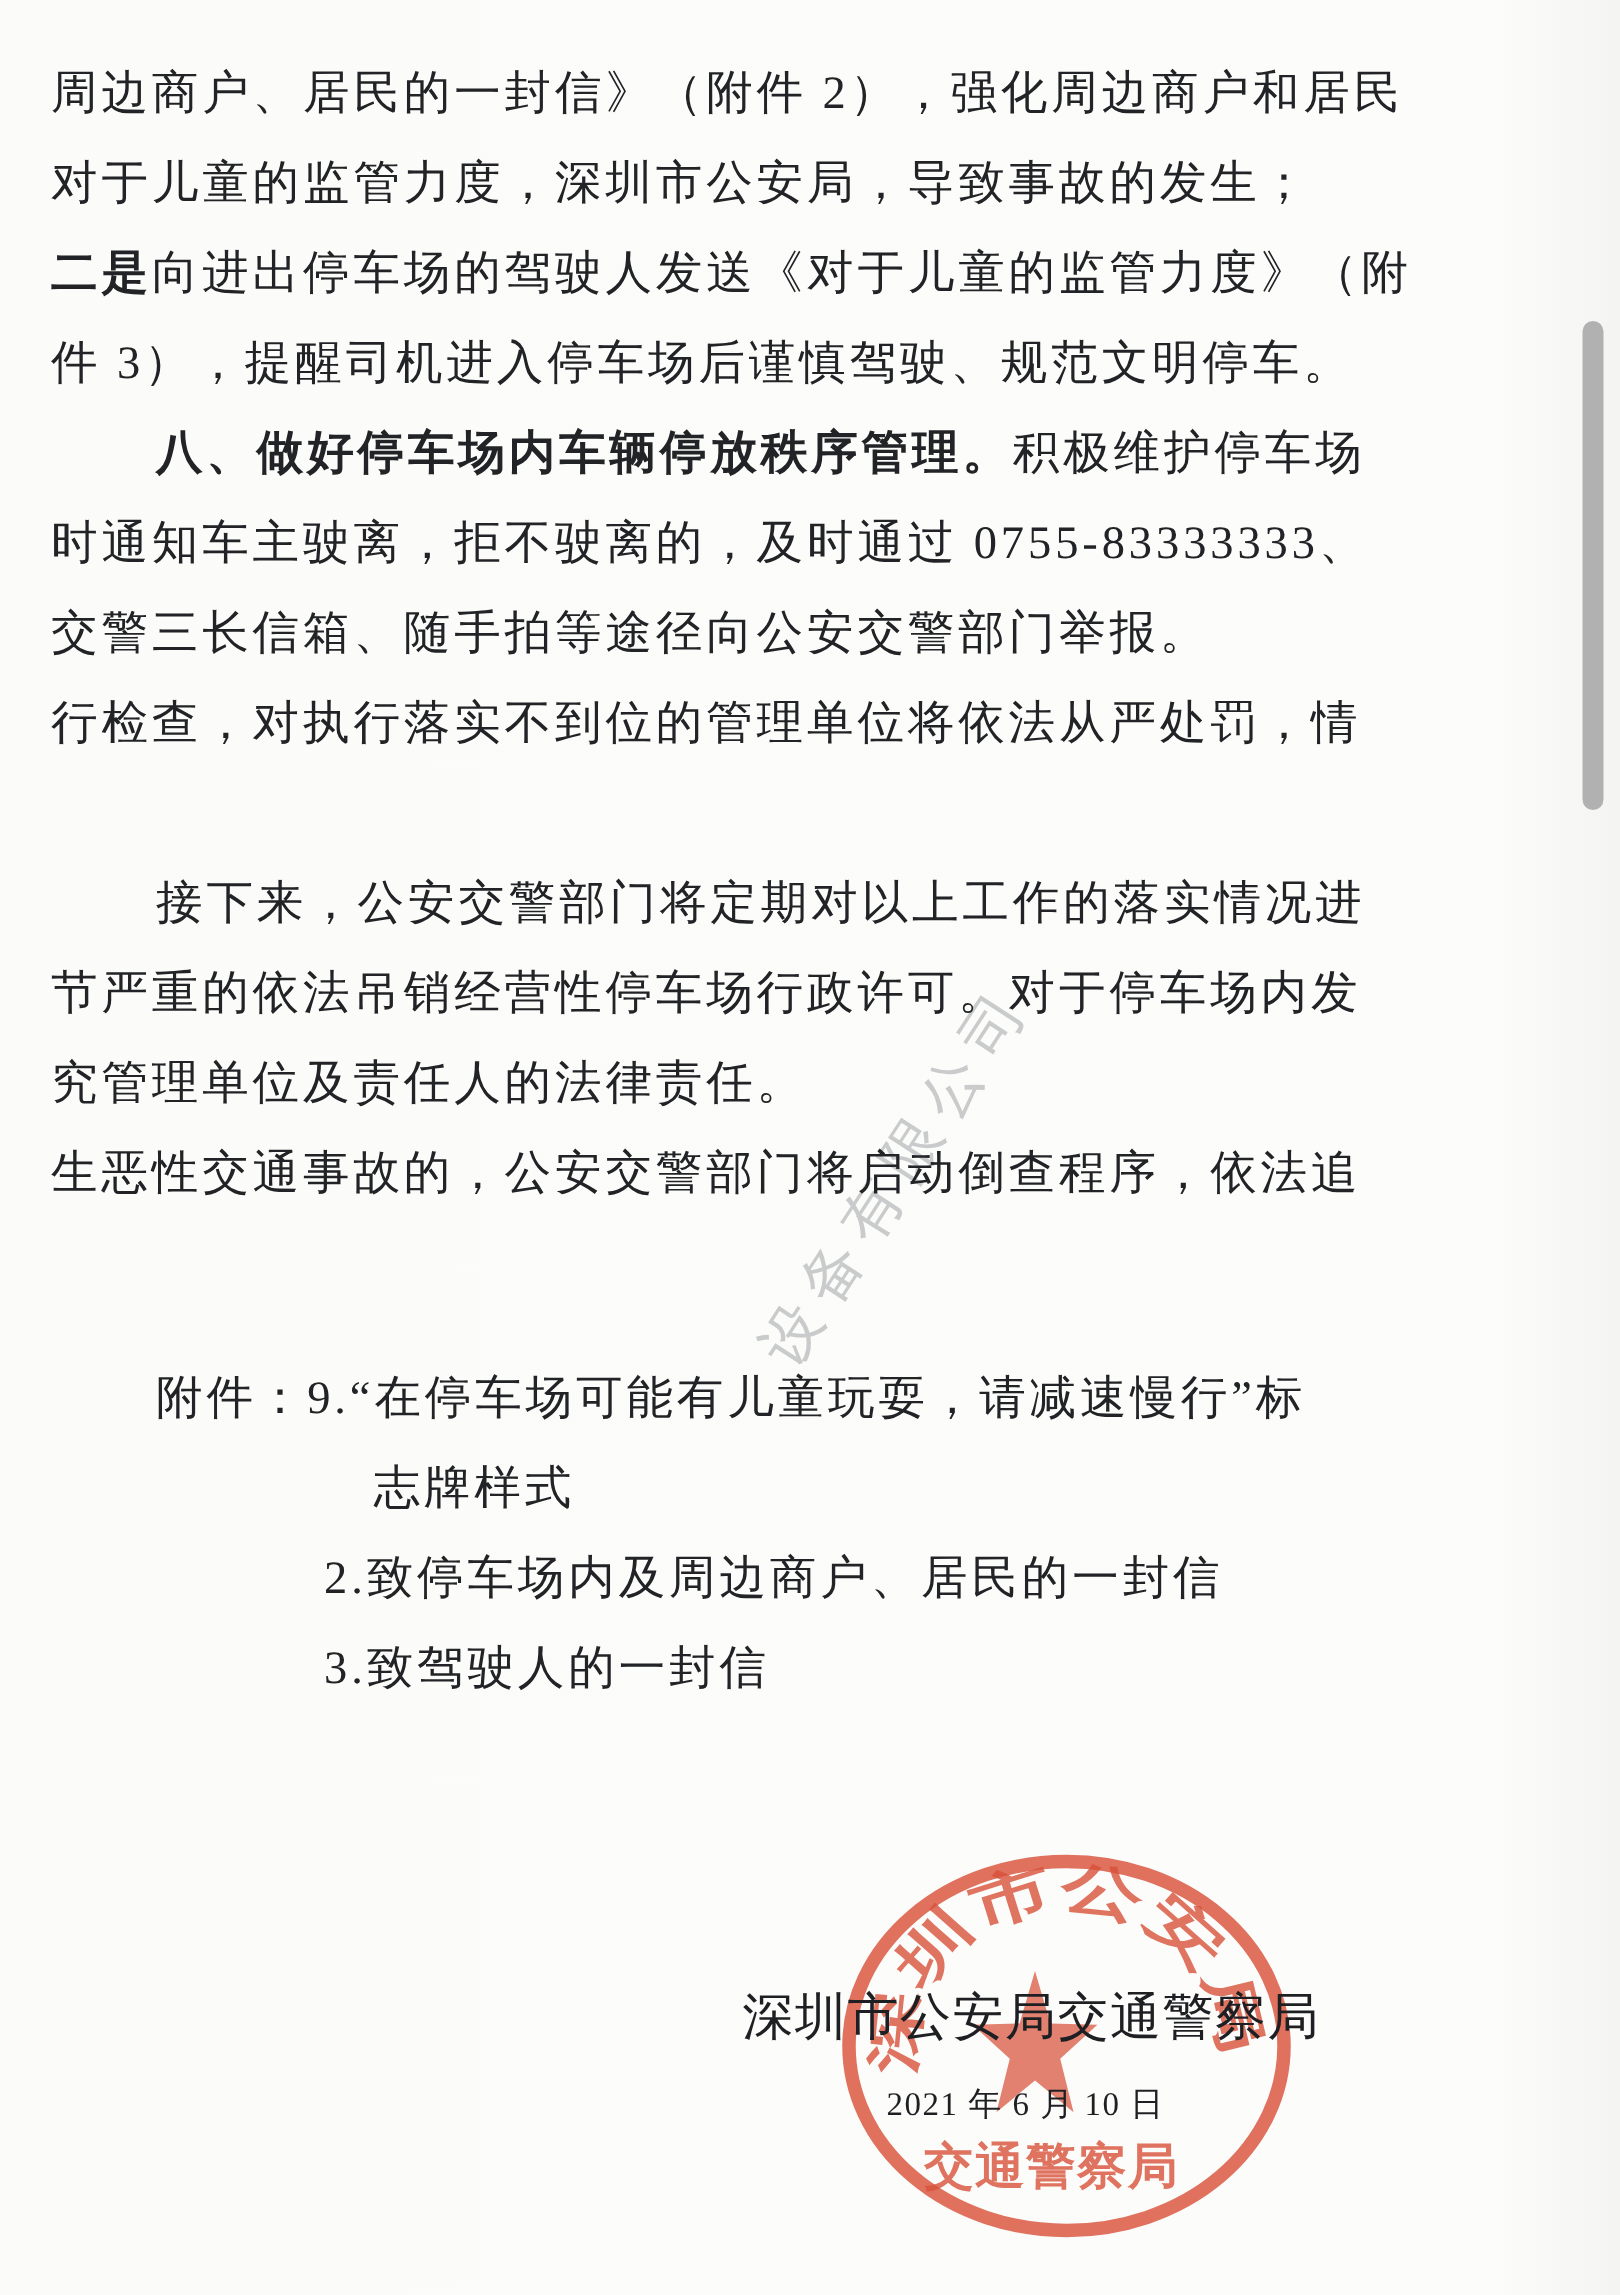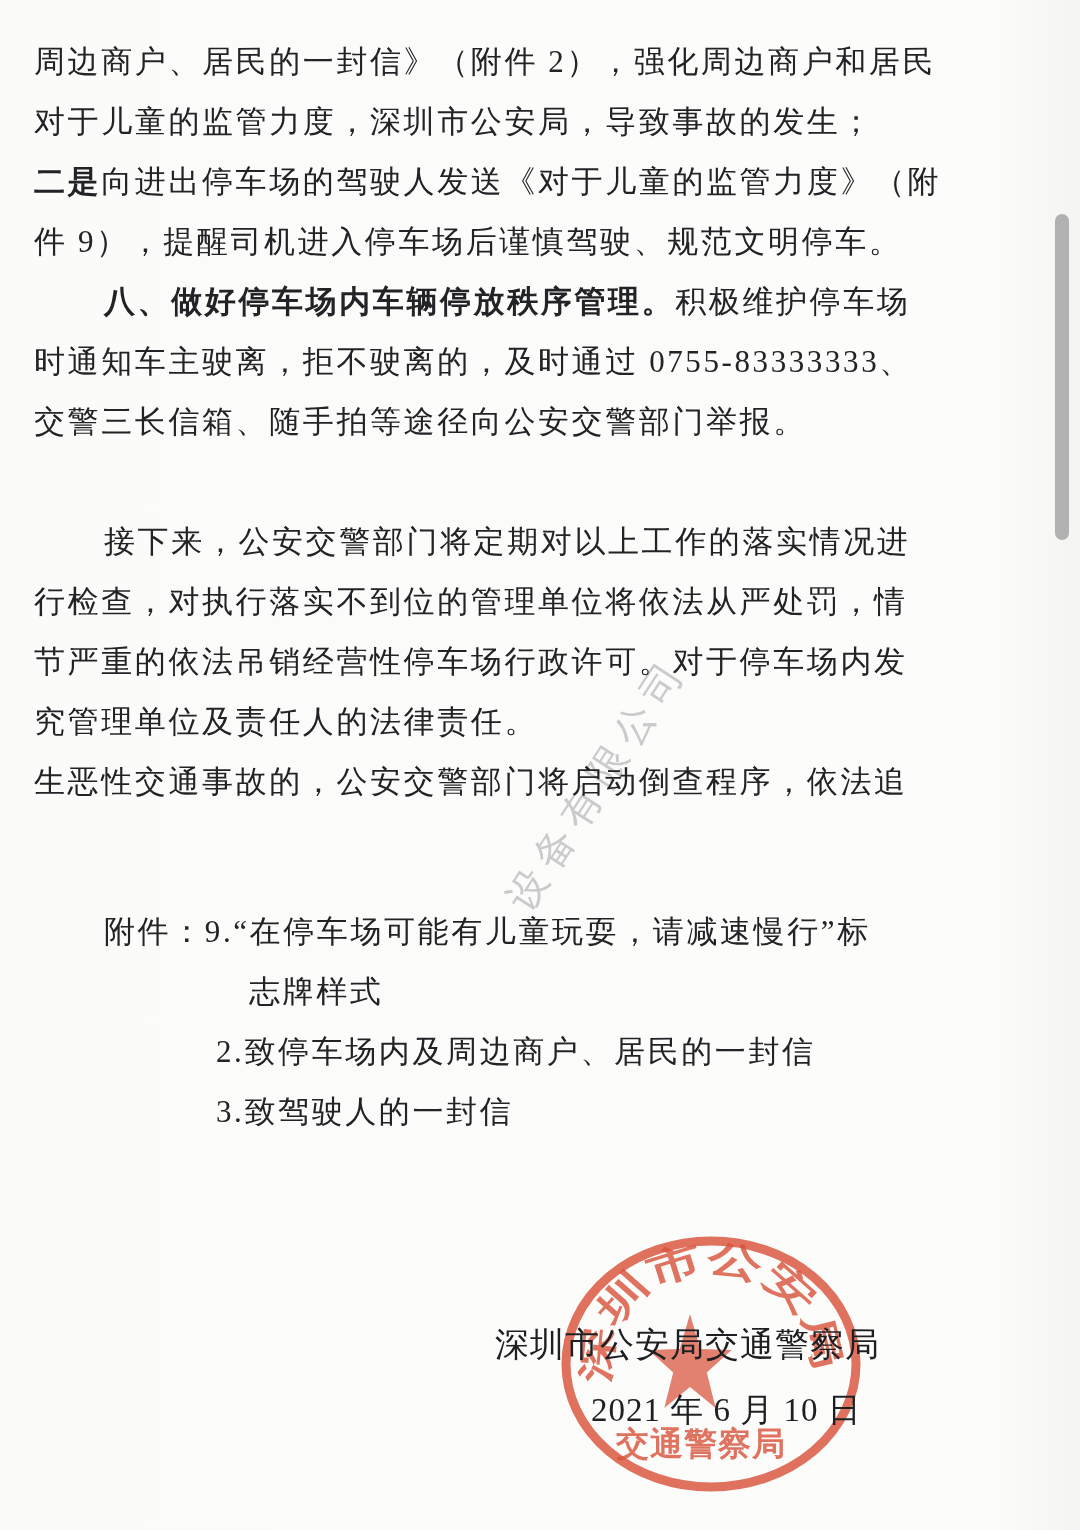--- a/index.html
+++ b/index.html
@@ -29,21 +29,21 @@
     font-size:40px;letter-spacing:9px;white-space:nowrap;
     color:rgba(95,100,105,0.32);
   }
   
   .sig-org{
     position:absolute;left:495px;top:1322px;z-index:4;
     font-size:34px;letter-spacing:1px;color:#1e1f22;white-space:nowrap;
   }
   .sig-date{
     position:absolute;left:591px;top:1388px;z-index:4;
-    font-size:33px;letter-spacing:1px;color:#1e1f22;white-space:nowrap;
+    font-size:22px;letter-spacing:1px;color:#1e1f22;white-space:nowrap;
   }
   
   .seal{position:absolute;left:540px;top:1225px;z-index:1;}
   
   .scroll-thumb{
     position:absolute;left:1055px;top:214px;width:14px;height:326px;
     background:#b1b1b1;border-radius:7px;z-index:6;
   }
 </style>
 </head>
@@ -60,26 +60,26 @@
       <textPath href="#sealArcPath" startOffset="0" textLength="330" lengthAdjust="spacingAndGlyphs">深圳市公安局</textPath>
     </text>
     <polygon points="150,89 160.3,124 191.6,124.9 166.8,147.5 175.7,183.1 150,162 124.3,183.1 133.2,147.5 108.4,124.9 139.7,124" opacity="0.72" fill="#d8523a"></polygon>
     <text x="76" y="230" font-size="33" font-weight="bold" letter-spacing="1" opacity="0.8" fill="#d8523a">交通警察局</text>
   </svg>
 
   <div class="doc">
     <div class="line"><b></b><span>周边商户、居民的一封信》（附件 2），强化周边商户和居民</span></div>
     <div class="line"><b></b><span>对于儿童的监管力度，深圳市公安局，导致事故的发生；</span></div>
     <div class="line"><b>二是</b><span>向进出停车场的驾驶人发送《对于儿童的监管力度》（附</span></div>
-    <div class="line"><b></b><span>件 9），提醒司机进入停车场后谨慎驾驶、规范文明停车。</span></div>
+    <div class="line"><b></b><span>件 3），提醒司机进入停车场后谨慎驾驶、规范文明停车。</span></div>
     <div class="line ind"><b>八、做好停车场内车辆停放秩序管理。</b><span>积极维护停车场</span></div>
     <div class="line"><b></b><span>时通知车主驶离，拒不驶离的，及时通过 0755-83333333、</span></div>
     <div class="line"><b></b><span>交警三长信箱、随手拍等途径向公安交警部门举报。</span></div>
+    <div class="line"><b></b><span>行检查，对执行落实不到位的管理单位将依法从严处罚，情</span></div>
     <div class="line ind gap1"><b></b><span>接下来，公安交警部门将定期对以上工作的落实情况进</span></div>
-    <div class="line"><b></b><span>行检查，对执行落实不到位的管理单位将依法从严处罚，情</span></div>
     <div class="line"><b></b><span>节严重的依法吊销经营性停车场行政许可。对于停车场内发</span></div>
     <div class="line"><b></b><span>究管理单位及责任人的法律责任。</span></div>
     <div class="line"><b></b><span>生恶性交通事故的，公安交警部门将启动倒查程序，依法追</span></div>
     <div class="line att-first"><b></b><span>附件：9.“在停车场可能有儿童玩耍，请减速慢行”标</span></div>
     <div class="line att-cont"><b></b><span>志牌样式</span></div>
     <div class="line att-item"><b></b><span>2.致停车场内及周边商户、居民的一封信</span></div>
     <div class="line att-item"><b></b><span>3.致驾驶人的一封信</span></div>
   </div>
 
   <div class="sig-org">深圳市公安局交通警察局</div>

